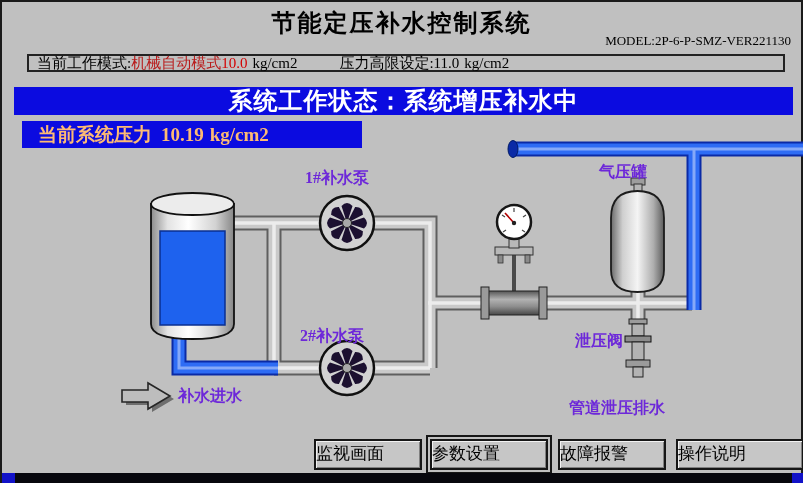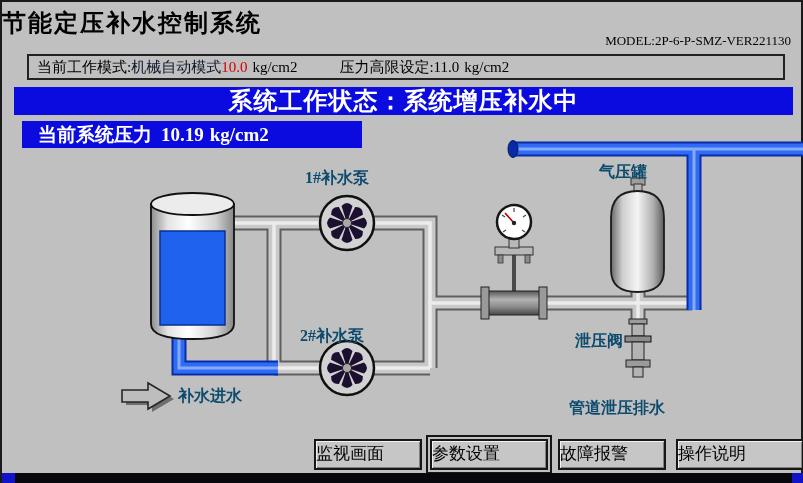--- a/index.html
+++ b/index.html
@@ -6,45 +6,45 @@
   html,body { width:803px; height:483px; }
   body {
     font-family:"Liberation Serif","DejaVu Serif",serif;
     background:#c0c0c0; position:relative; overflow:hidden;
   }
   .screen { position:absolute; inset:0; width:803px; height:483px;
     background:#c0c0c0; border:2px solid #1a1a1a; }
 
   .timestamp { position:absolute; left:7px; top:8px; color:#d40000;
     font-size:16px; font-weight:bold; letter-spacing:.5px; }
-  .title { position:absolute; left:0; right:0; top:5px; text-align:left;
+  .title { position:absolute; left:0; right:0; top:5px; text-align:center;
     font-size:24px; font-weight:bold; color:#000; letter-spacing:2px; }
   .model { position:absolute; right:10px; top:31px; font-size:13px; color:#000; }
 
-  .settings-bar { position:absolute; left:25px; top:52px; width:758px; height:26px;
+  .settings-bar { position:absolute; left:25px; top:52px; width:758px; height:18px;
     border:2px solid #222; display:flex; align-items:center; font-size:15px;
     padding-left:8px; white-space:nowrap; }
-  .settings-bar .v-blue { color:#0f172a; }
+  .settings-bar .v-blue { color:#b91c1c; }
   .settings-bar .v-red  { color:#d40000; }
   .settings-bar .unit { margin-left:5px; }
   .gap1 { margin-left:70px; }
   .gap2 { margin-left:42px; }
 
   .status-banner { position:absolute; left:12px; top:85px; width:779px; height:28px;
     background:#0b0be0; color:#fff; font-size:24px; font-weight:bold;
     text-align:center; line-height:28px; letter-spacing:1px; }
   .pressure-banner { position:absolute; left:20px; top:119px; width:340px; height:27px;
-    background:#0b0be0; color:#ffffff; font-size:19px; font-weight:bold;
+    background:#0b0be0; color:#fdba74; font-size:19px; font-weight:bold;
     line-height:27px; padding-left:16px; white-space:nowrap; }
   .pressure-banner .p-val { margin-left:9px; }
   .pressure-banner .p-unit { margin-left:6px; }
 
   .diagram-svg { position:absolute; left:0; top:0; width:803px; height:483px; }
 
-  .dlabel { position:absolute; font-size:16px; font-weight:bold; color:#0c4a6e;
+  .dlabel { position:absolute; font-size:16px; font-weight:bold; color:#6d28d9;
     white-space:nowrap; }
 
   .btn { position:absolute; top:437px; height:31px; background:#c6c6c6;
     border:2px solid #161616; text-align:left; line-height:26px;
     font-size:17px; color:#000; cursor:default;
     box-shadow: inset 1px 1px 0 #f2f2f2, inset -1px -1px 0 #808080; }
   .btn.selected::before { content:""; position:absolute; inset:-6px;
     border:2px solid #161616; pointer-events:none; }
 
   .bezel-strip { position:absolute; left:0; top:471px; width:803px; height:12px;

